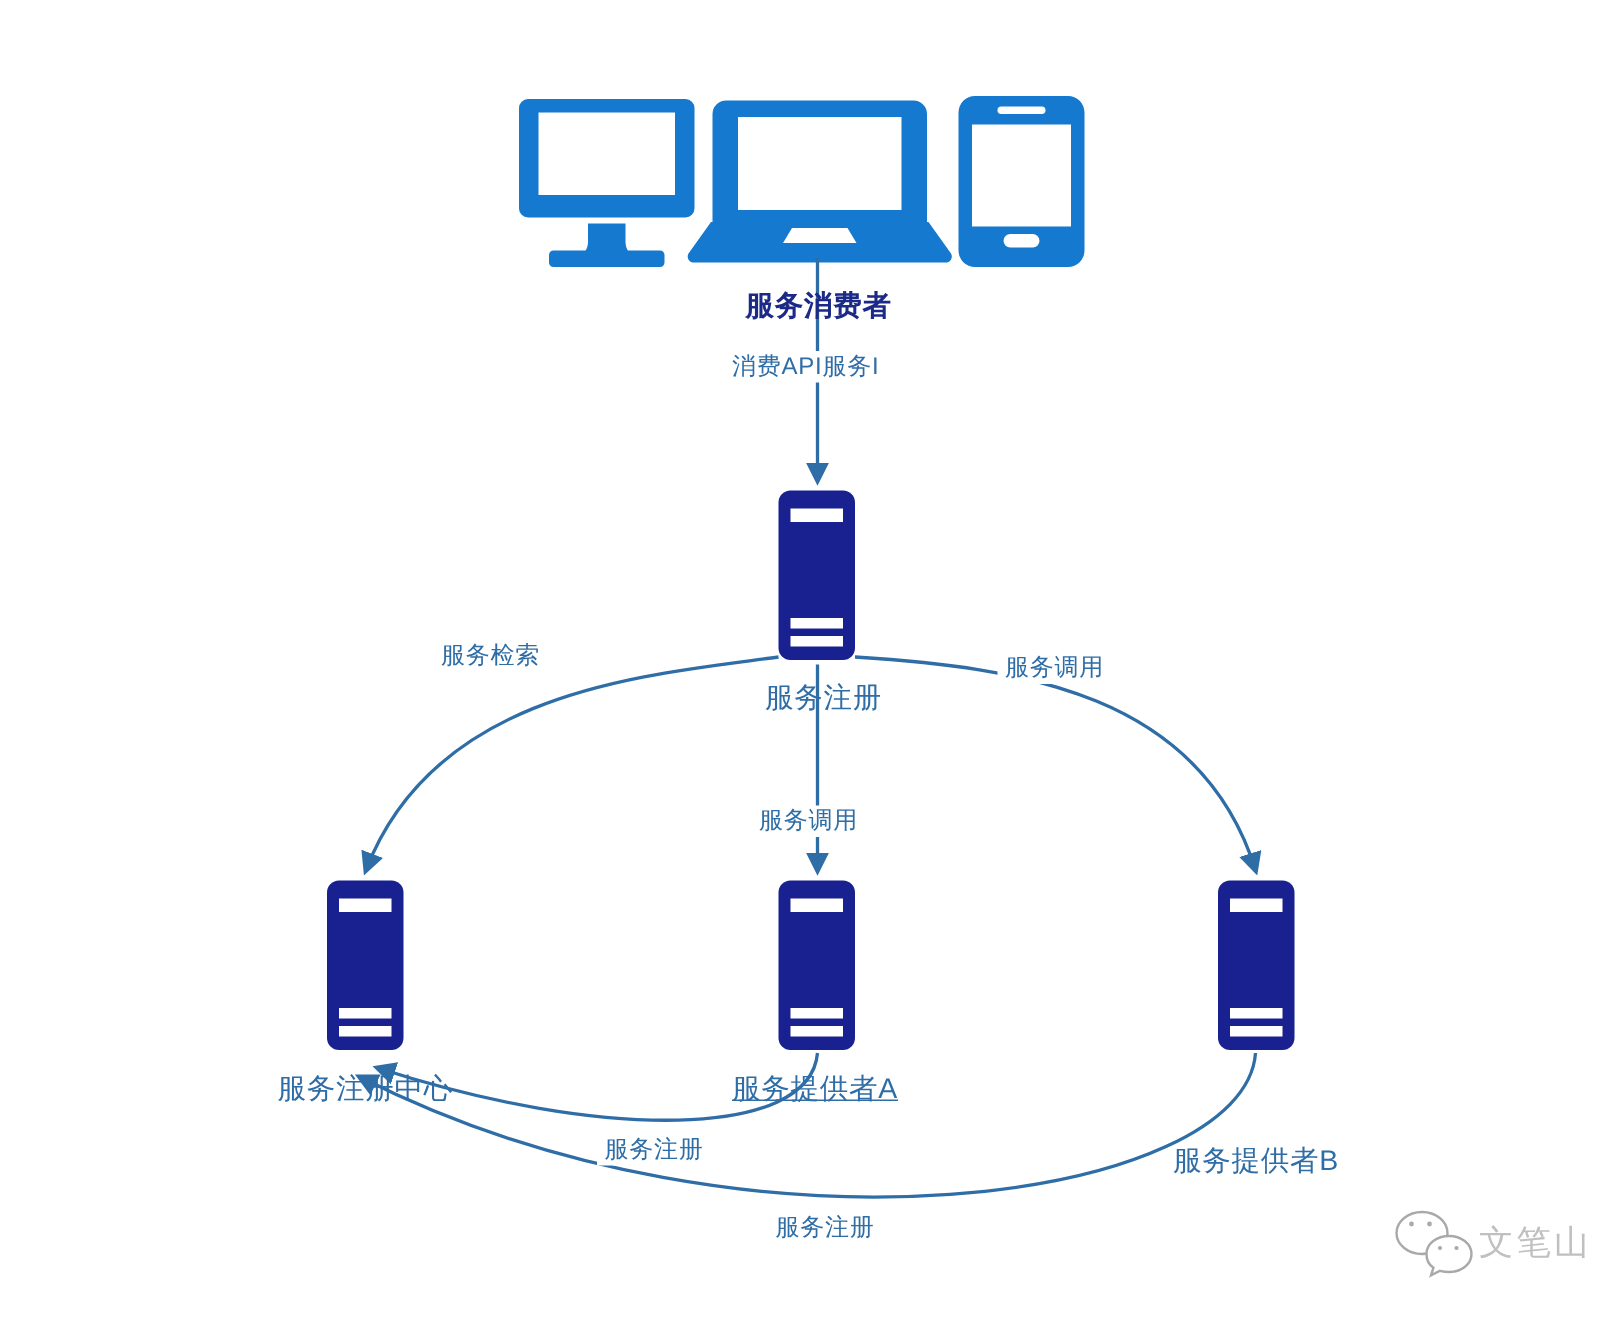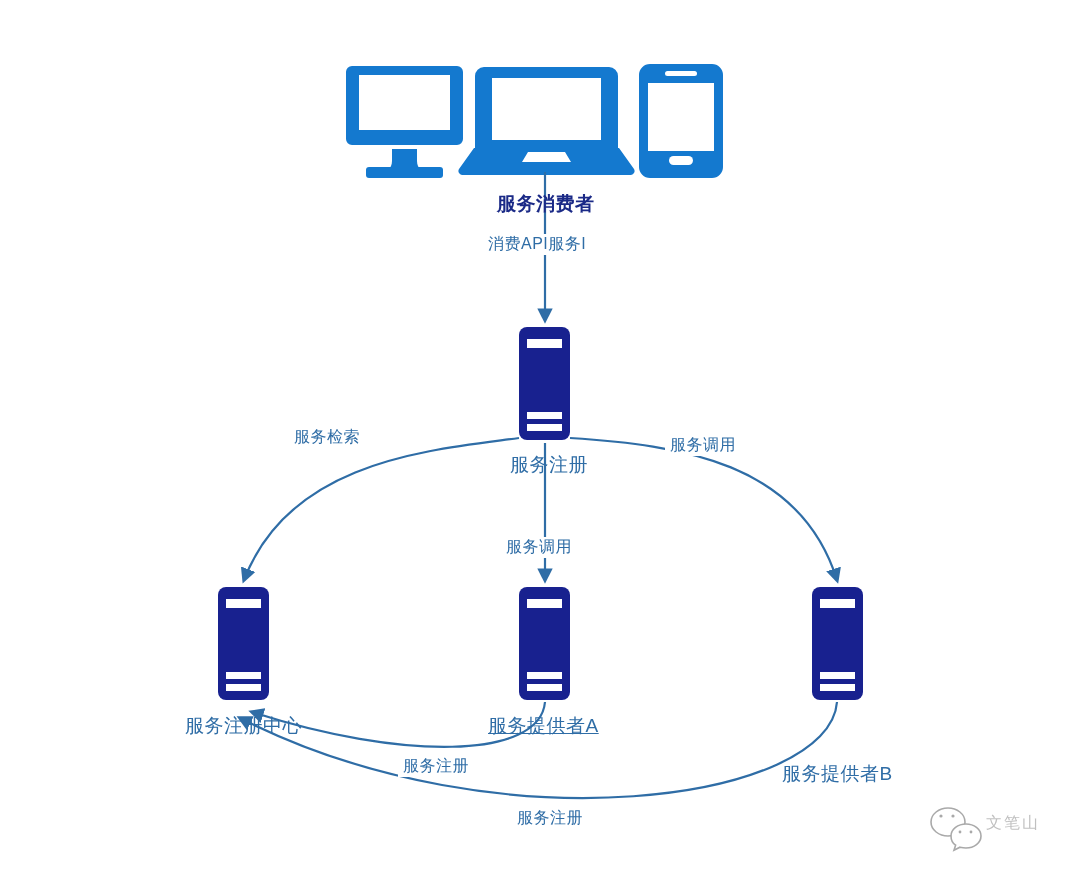--- a/index.html
+++ b/index.html
@@ -48,21 +48,21 @@
     letter-spacing: 0.5px;
   }
   .watermark {
     position: absolute;
     display: flex;
     align-items: center;
     gap: 9px;
     opacity: 0.55;
   }
   .watermark-text {
-    font-size: 16px;
+    font-size: 23px;
     color: #8d8d8d;
     letter-spacing: 2px;
     font-family: "DejaVu Sans", sans-serif;
   }
 </style>
 </head>
 <body>
 
 <div id="canvas">
 

